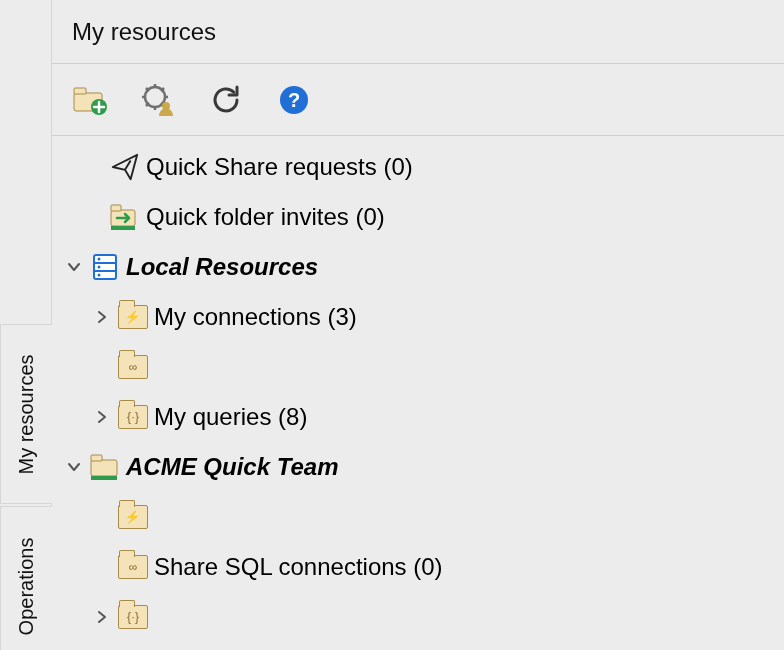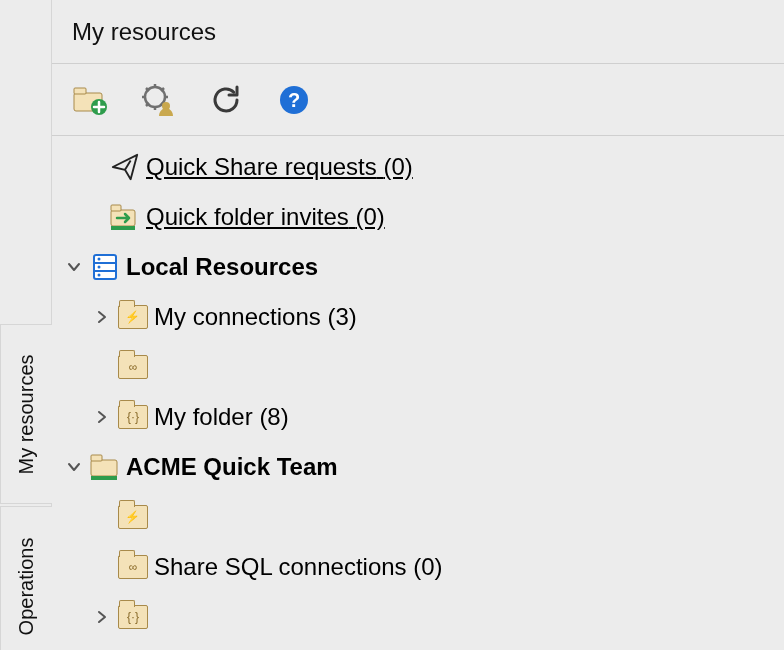--- a/index.html
+++ b/index.html
@@ -48,22 +48,22 @@
       display: flex;
       align-items: center;
       padding-left: 20px;
       gap: 32px;
     }
     .tb-icon { width: 36px; height: 36px; display: flex; align-items: center; justify-content: center; cursor: pointer; }
 
     .tree { flex: 1; padding-top: 6px; font-size: 24px; color: #000; }
     .tree-row { display: flex; align-items: center; height: 50px; padding-left: 8px; cursor: default; user-select: none; }
     .expander { width: 28px; display: flex; align-items: center; justify-content: center; color: #555; }
-    .indent0 { margin-left: 48px; text-decoration: underline; }
-    .indent1 { margin-left: 0; }  
+    .indent0 { margin-left: 48px; }
+    .indent1 { margin-left: 0; font-style: italic; }  
     .indent2 { margin-left: 28px; } 
     .row-icon { width: 34px; height: 34px; display: flex; align-items: center; justify-content: center; margin-right: 4px; flex-shrink: 0; }
     .row-label { white-space: nowrap; }
     .bold { font-weight: 700; }
 
     .count { color: #000; }
 
     
     .folder {
       position: relative;
@@ -217,21 +217,21 @@
         <div class="expander">
           <svg width="16" height="16" viewBox="0 0 16 16">
               <path d="M5 3l6 5-6 5" fill="none" stroke="#555" stroke-width="2" stroke-linecap="round" stroke-linejoin="round"></path>
             </svg>
         </div>
         <div class="row-icon">
           <div class="folder">
               <div class="inner-glyph">{·}</div>
             </div>
         </div>
-        <span class="row-label"><span>My folder</span> <span class="count">(8)</span></span>
+        <span class="row-label"><span>My queries</span> <span class="count">(8)</span></span>
       </div>
 
       <div class="tree-row indent1">
         <div class="expander">
           <svg width="16" height="16" viewBox="0 0 16 16">
               <path d="M3 5l5 6 5-6" fill="none" stroke="#555" stroke-width="2" stroke-linecap="round" stroke-linejoin="round"></path>
             </svg>
         </div>
         <div class="row-icon">
           <svg width="32" height="30" viewBox="0 0 32 30">

